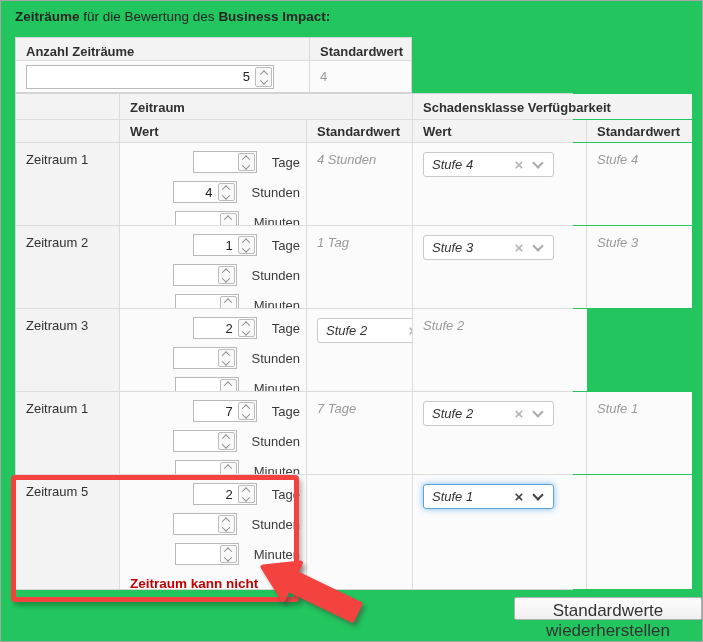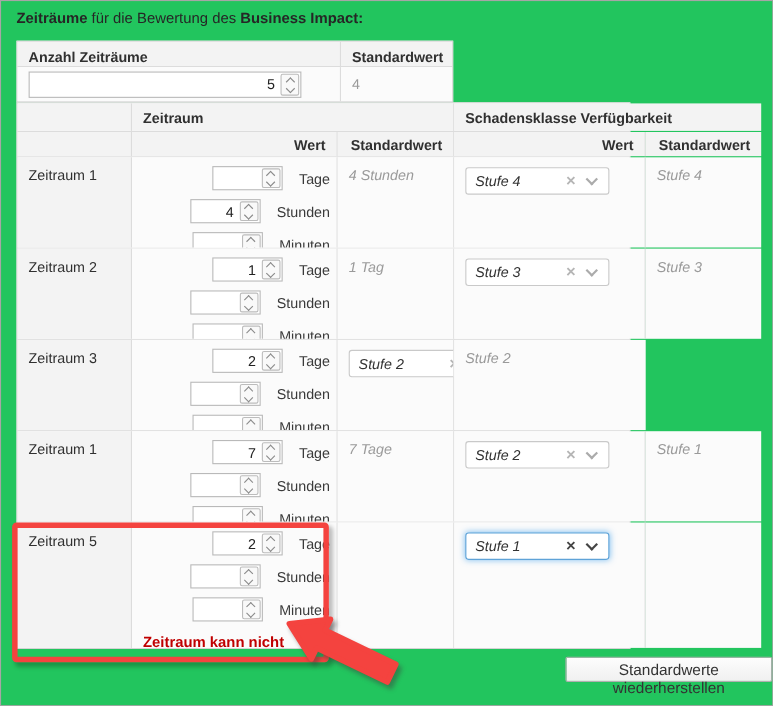--- a/index.html
+++ b/index.html
@@ -34,21 +34,21 @@
   .spinner{width:15px;margin:1px;border:1px solid #bcbcbc;border-radius:2px;background:#f9f9f9;
            display:flex;flex-direction:column;align-items:center;justify-content:center;gap:3px;}
   .chev{display:block;width:5px;height:5px;border-left:1px solid #8a8a8a;border-top:1px solid #8a8a8a;}
   .chev.up{transform:rotate(45deg) translate(1px,1px);}
   .chev.down{transform:rotate(225deg) translate(1px,1px);}
 
   
   #main-table{left:14px;top:92px;width:558px;}
   .ghrow{grid-template-columns:104px 293px 279px;height:26px;}
   .shrow{grid-template-columns:104px 187px 106px 174px 105px;height:23px;}
-  .shrow .cell{padding-top:4px;text-align:right;}
+  .shrow .cell{padding-top:4px;}
   .drow{grid-template-columns:104px 187px 106px 174px 105px;height:83px;}
   .drow.tall{height:114px;}
   .label-cell{background:#f3f3f3;font-weight:normal;color:#303030;padding-top:9px;}
   .body-cell{background:#fbfbfb;padding-top:9px;font-style:italic;}
   .wert-cell{background:#fbfbfb;padding:8px 6px 0 10px;}
   .input-line{display:flex;align-items:center;margin-bottom:8px;height:22px;justify-content:flex-end;}
   .num-input.small{width:64px;}
   .num-input.wide{width:248px;height:24px;}
   .unit{margin-left:15px;color:#3a3a3a;}
 
@@ -62,21 +62,21 @@
   .dropdown.focused{border-color:#5fa3d8;box-shadow:0 0 6px rgba(82,168,236,.75);}
   .dropdown.focused .clear-x{color:#444;}
   .dropdown.focused .dchev{border-color:#444;}
 
   
   .error-msg{color:#c00000;font-weight:bold;max-width:172px;line-height:21px;margin-top:8px;font-size:13.5px;}
 
   
   .footer-btn{position:absolute;top:596px;left:513px;height:23px;padding:3px 10px;box-sizing:border-box;
               border:1px solid #b0b0b0;border-radius:2px;background:linear-gradient(#fdfdfd,#f0f0f0);
-              color:#333;font-size:14px;font-family:inherit;cursor:pointer;}
+              color:#333;font-size:17px;font-family:inherit;cursor:pointer;}
 
   
   .red-box{position:absolute;left:10px;top:474px;width:288px;height:127px;box-sizing:border-box;
            border:5px solid #f4433f;border-radius:4px;box-shadow:3px 4px 4px rgba(0,0,0,.25);
            pointer-events:none;z-index:5;}
   .arrow-wrap{position:absolute;left:250px;top:556px;z-index:6;pointer-events:none;}
 </style>
 </head>
 <body>
 

